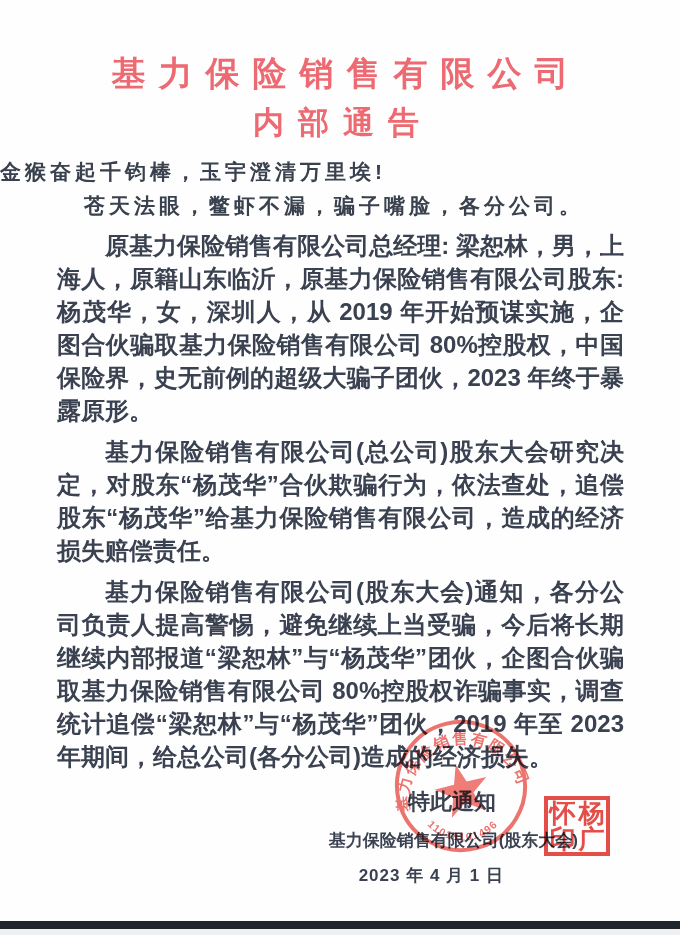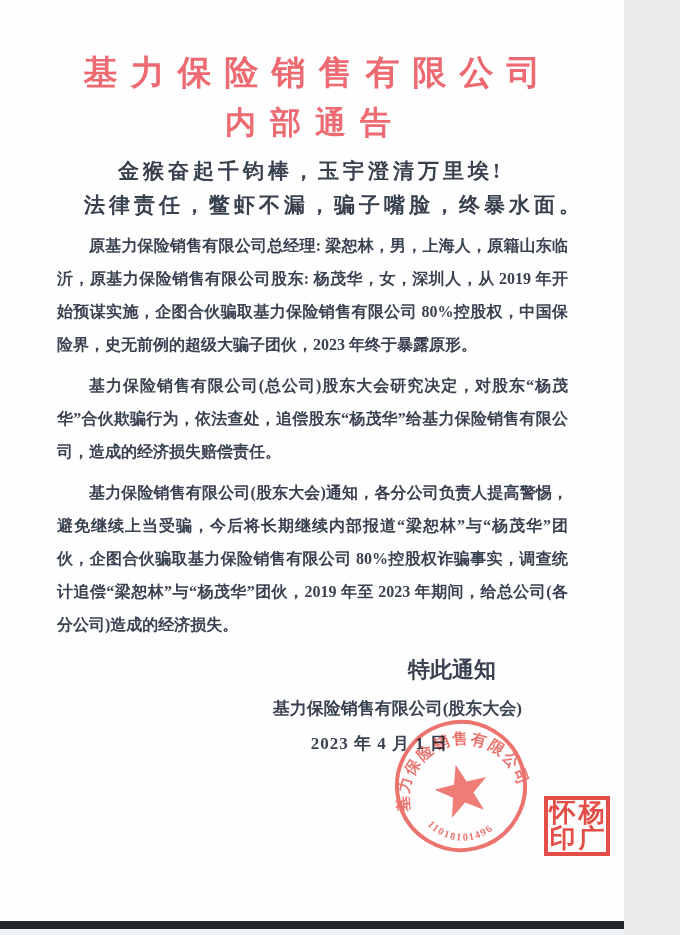--- a/index.html
+++ b/index.html
@@ -1,21 +1,21 @@
 <!DOCTYPE html>
 <html><head>
 <meta charset="utf-8">
 <style>
   html,body{margin:0;padding:0;background:#e9ebed;}
   .page{
     position:relative;
-    width:624px;height:935px;
+    width:680px;height:935px;
     background:#fefefe;
     overflow:hidden;
-    font-family:Liberation Serif, serif;
+    font-family:Liberation Sans, sans-serif;
     color:#3a4150;
   }
   .content{position:relative;padding-top:50px;z-index:1;}
   .title1{
     text-align:center;
     color:#ed6a72;
     font-size:34px;
     font-weight:bold;
     letter-spacing:13px;
     padding-left:13px; 
@@ -32,25 +32,25 @@
     margin-top:6px;
   }
   .poem{
     font-size:21px;
     font-weight:bold;
     letter-spacing:4px;
     line-height:31px;
     color:#39404e;
     white-space:nowrap;
   }
-  .poem1{margin-top:12px;padding-left:118px;}
+  .poem1{margin-top:12px;}
   .poem2{margin-top:3px;padding-left:84px;}
   .body-text{
     margin:8px 56px 0 57px;
-    font-size:16px;
+    font-size:24px;
     line-height:33px;
     font-weight:600;
     text-align:justify;
   }
   .body-text p{
     margin:0 0 8px 0;
     text-indent:2em;
   }
   .closing{
     margin:14px 56px 0 57px;
@@ -110,21 +110,21 @@
 </head>
 <body>
 
 <div class="page">
   <div class="content">
 
     <div class="title1">基力保险销售有限公司</div>
     <div class="title2">内部通告</div>
 
     <div class="poem poem1">金猴奋起千钧棒，玉宇澄清万里埃!</div>
-    <div class="poem poem2">法律责任，鳖虾不漏，骗子嘴脸，终暴水面。</div>
+    <div class="poem poem2">苍天法眼，鳖虾不漏，骗子嘴脸，各分公司。</div>
 
     <div class="body-text">
       <p>原基力保险销售有限公司总经理: 梁恕林，男，上海人，原籍山东临沂，原基力保险销售有限公司股东: 杨茂华，女，深圳人，从 2019 年开始预谋实施，企图合伙骗取基力保险销售有限公司 80%控股权，中国保险界，史无前例的超级大骗子团伙，2023 年终于暴露原形。</p>
       <p>基力保险销售有限公司(总公司)股东大会研究决定，对股东“杨茂华”合伙欺骗行为，依法查处，追偿股东“杨茂华”给基力保险销售有限公司，造成的经济损失赔偿责任。</p>
       <p>基力保险销售有限公司(股东大会)通知，各分公司负责人提高警惕，避免继续上当受骗，今后将长期继续内部报道“梁恕林”与“杨茂华”团伙，企图合伙骗取基力保险销售有限公司 80%控股权诈骗事实，调查统计追偿“梁恕林”与“杨茂华”团伙，2019 年至 2023 年期间，给总公司(各分公司)造成的经济损失。</p>
     </div>
 
     <div class="closing">特此通知</div>
     <div class="sig sig-1">基力保险销售有限公司(股东大会)</div>
     <div class="sig doc-date">2023 年 4 月 1 日</div>

